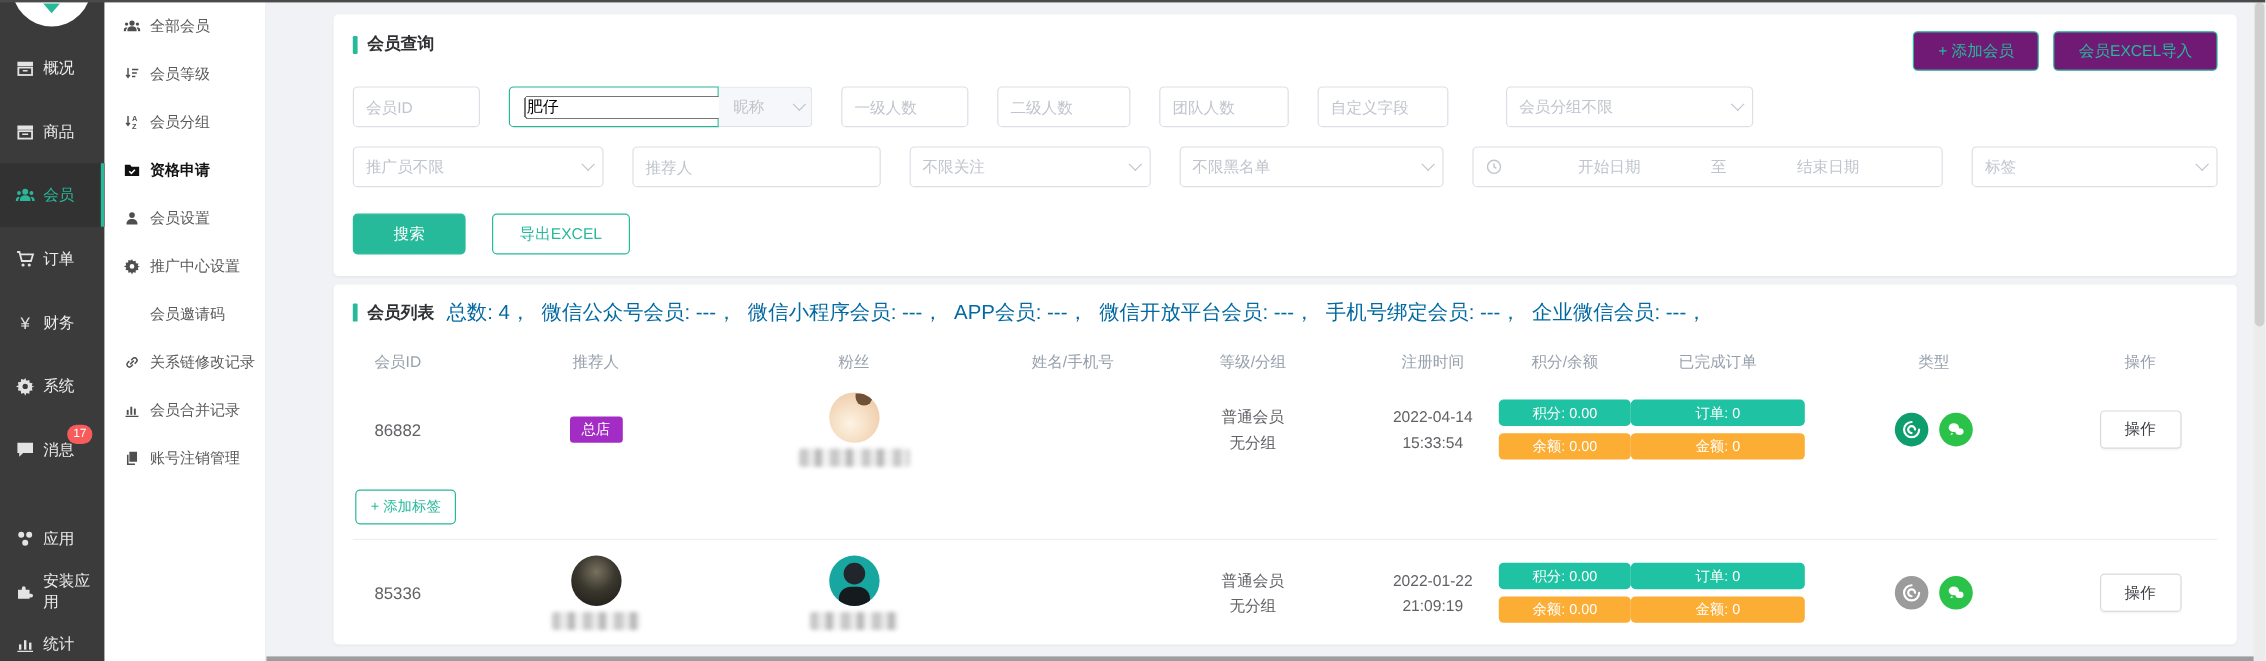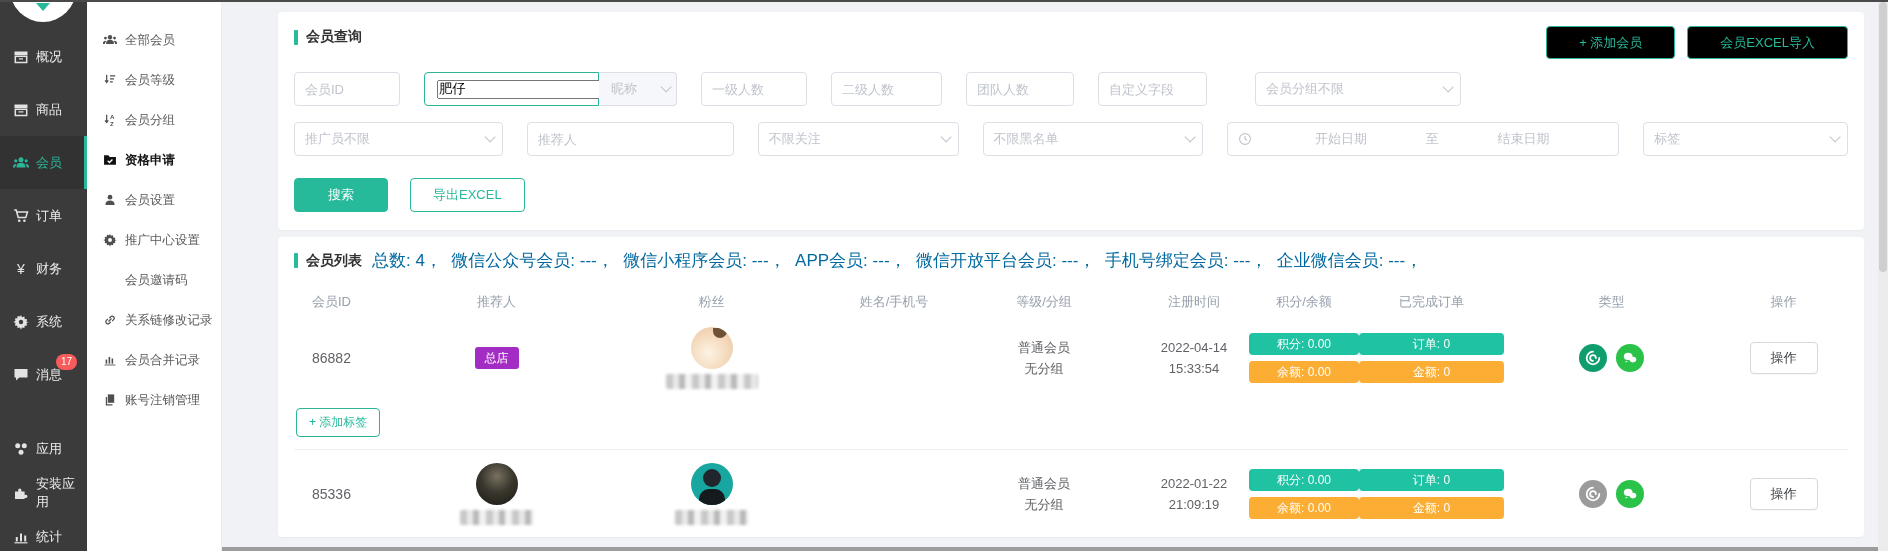--- a/index.html
+++ b/index.html
@@ -19,21 +19,21 @@
   .rail-item.compact { height:44px; }
   .rail-item .icon { margin-right:7px; color:#e3e3e3; }
   .rail-item.active { background:#323232; color:#2bb699; box-shadow: inset -3px 0 0 #26b99a; }
   .rail-item.active .icon { color:#2bb699; }
   .rail-gap { height:26px; }
   .rail-badge { position:absolute; top:6px; left:56px; min-width:21px; height:16px; padding:0 4px;
     background:#f85b5b; border-radius:9px; color:#fff; font-size:10px; line-height:16px; text-align:center; }
 
   
   .submenu { position:absolute; left:87px; top:0; bottom:0; width:135px; background:#fff; z-index:9;
-    border-right:1px solid #ececec; padding-top:20px; }
+    border-right:1px solid #ececec; padding-top:2px; }
   .sub-item { height:40px; display:flex; align-items:center; padding-left:16px;
     color:#5a5a5a; font-size:12.5px; cursor:pointer; white-space:nowrap; }
   .sub-item .icon { margin-right:8px; color:#4f4f4f; width:14px; height:14px; font-size:12px; }
   .sub-item.active { color:#151515; font-weight:bold; }
   .sub-item.active .icon { color:#111; }
 
   .icon { display:inline-flex; width:16px; height:16px; align-items:center; justify-content:center;
     font-size:14px; line-height:1; flex:none; }
   .icon svg { width:100%; height:100%; display:block; }
 
@@ -41,21 +41,21 @@
   .main { position:absolute; left:222px; top:0; right:10px; bottom:0; padding:12px 14px 0 12px;margin-left:44px; }
   .panel { background:#fff; border-radius:4px; box-shadow:0 1px 2px rgba(0,0,0,0.04); }
   .panel-head { display:flex; align-items:center; }
   .tbar { display:inline-block; width:4px; height:15px; background:#26b99a; border-radius:1px; margin-right:8px; }
   .ptitle { font-size:14px; font-weight:bold; color:#303133; }
 
   .query-panel { padding:16px 16px 18px 16px; position:relative; }
   .head-actions { position:absolute; right:16px; top:14px; display:flex; gap:12px; }
   .btn { border-radius:4px; font-size:13px; height:34px; display:inline-flex; align-items:center;
     justify-content:center; cursor:pointer; user-select:none; }
-  .btn-ghost { border:1px solid #2bb699; color:#26b99a; background:#000000; padding:0 32px; height:33px; }
+  .btn-ghost { border:1px solid #2bb699; color:#26b99a; background:#701a75; padding:0 20px; height:33px; }
   .btn-primary { background:#26b99a; color:#fff; border:1px solid #26b99a; padding:0 33px; }
   .btn-outline { background:#fff; color:#26b99a; border:1px solid #26b99a; padding:0 22px;text-align:center; }
 
   .frow { display:flex; align-items:center; margin-top:16px; }
   .frow.r1 { margin-top:26px; }
   .fld { height:34px; border:1px solid #dcdfe6; border-radius:4px; background:#fff;
     display:flex; align-items:center; padding:0 10px; font-size:13px; color:#c0c4cc; }
   .fld input { border:none; outline:none; width:100%; font-size:13px; color:#333; background:transparent;
     font-family:inherit; }
   .fld input::placeholder { color:#c0c4cc; }

